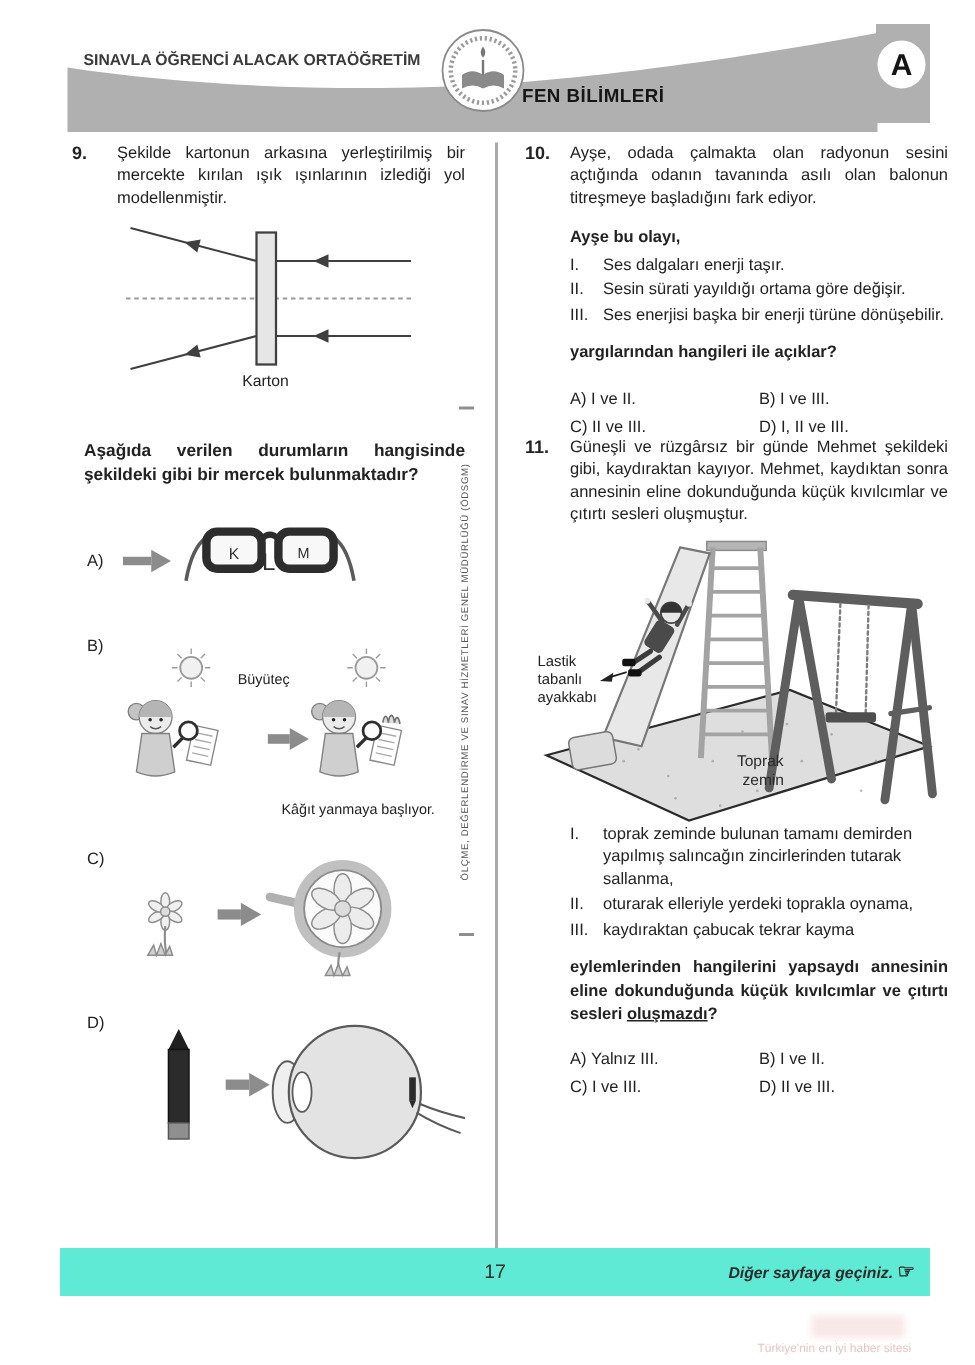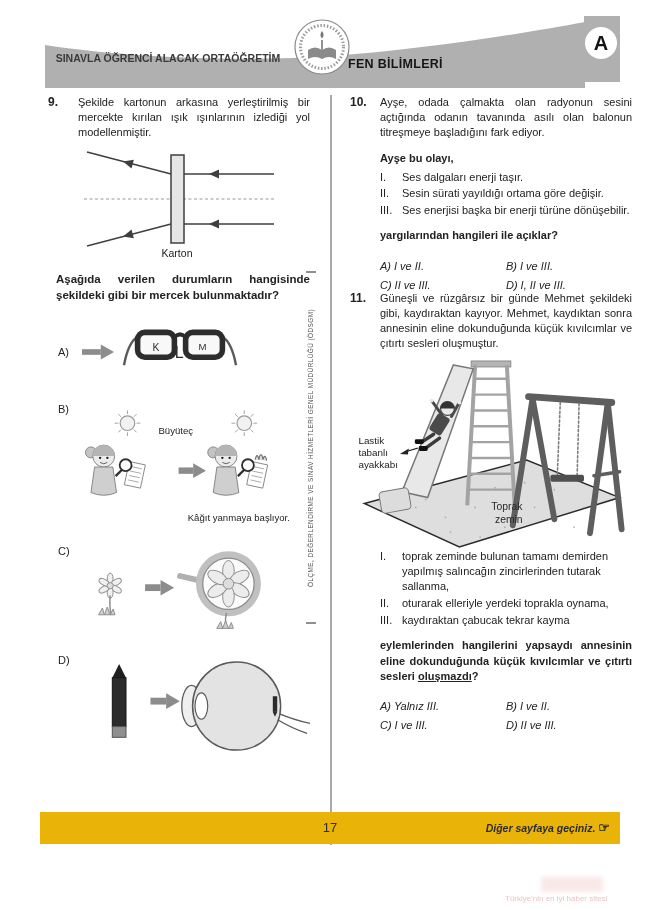--- a/index.html
+++ b/index.html
@@ -3,55 +3,55 @@
 <meta charset="utf-8">
 <style>
   html,body{margin:0;padding:0;}
   body{
     width:650px;height:910px;position:relative;background:#ffffff;
     font-family:"Liberation Sans",sans-serif;color:#222;overflow:hidden;
   }
   svg text{font-family:"Liberation Sans",sans-serif;}
   
   .header-art{position:absolute;left:0;top:0;}
-  .exam-title{position:absolute;left:48px;top:52px;width:240px;text-align:center;
+  .exam-title{position:absolute;left:48px;top:34px;width:240px;text-align:center;
     font-size:10.5px;font-weight:700;color:#3a3a3a;line-height:1.32;}
   .subject{position:absolute;left:348px;top:57px;font-size:12.5px;font-weight:700;color:#161616;letter-spacing:.3px;}
   
   .divider{position:absolute;left:330px;top:95px;width:2px;height:750px;background:#a9a9a9;}
   .side-text{position:absolute;left:304px;top:278px;width:14px;height:340px;
     writing-mode:vertical-rl;transform:rotate(180deg);font-size:6.4px;color:#555;
     letter-spacing:.45px;line-height:14px;white-space:nowrap;text-align:center;}
   .side-tick{position:absolute;left:306px;width:10px;height:2px;background:#8f8f8f;}
   .col-left{position:absolute;left:48px;top:95px;width:262px;}
   .col-right{position:absolute;left:350px;top:95px;width:282px;}
   
   .q{display:flex;gap:5px;}
   .qnum{font-weight:700;font-size:12px;width:25px;flex:none;}
   .qtext{font-size:11px;line-height:1.38;text-align:justify;flex:1;}
   .lead{font-weight:700;font-size:11px;margin:11px 0 6px 30px;}
   .item{display:flex;margin-left:30px;font-size:11px;line-height:1.36;margin-bottom:2px;}
   .item .rn{width:22px;flex:none;}
   .item .it{flex:1;}
   .qbold{font-weight:700;font-size:11px;line-height:1.4;margin:10px 0 0 30px;text-align:justify;}
-  .q9q{font-weight:700;font-size:11.5px;line-height:1.4;margin:10px 0 0 8px;text-align:justify;}
-  .opts{display:grid;grid-template-columns:1fr 1fr;margin:16px 0 0 30px;row-gap:7px;font-size:11px;font-style:italic;}
+  .q9q{font-weight:700;font-size:11.5px;line-height:1.4;margin:32px 0 0 8px;text-align:justify;}
+  .opts{display:grid;grid-template-columns:1fr 1fr;margin:16px 0 0 30px;row-gap:7px;font-size:11px;}
   .opt .ol{margin-right:3px;}
   .u{text-decoration:underline;}
   
   .figwrap{display:flex;justify-content:center;margin-top:8px;}
   .optrow{display:flex;align-items:center;gap:6px;margin-left:10px;}
   .optletter{font-size:11px;flex:none;width:18px;}
   .klm{font-size:24px;letter-spacing:9px;color:#161616;white-space:nowrap;}
   .optA{margin-top:18px;}
   .optB{margin-top:20px;display:flex;gap:4px;margin-left:10px;}
   .optC{margin-top:14px;display:flex;gap:4px;margin-left:10px;align-items:flex-start;}
   .optD{margin-top:14px;display:flex;gap:4px;margin-left:10px;align-items:flex-start;}
   
-  .footer{position:absolute;left:40px;top:812px;width:580px;height:32px;background:#eab308;}
+  .footer{position:absolute;left:40px;top:832px;width:580px;height:32px;background:#5eead4;}
   .page-num{position:absolute;left:0;right:0;top:8px;text-align:center;font-size:13px;color:#2d2d2d;}
   .next-note{position:absolute;right:10px;top:8px;font-size:10.5px;font-weight:700;font-style:italic;color:#2b2b2b;}
   .next-note .hand{font-style:normal;font-size:13px;margin-left:3px;}
   .wm-blob{position:absolute;left:541px;top:877px;width:62px;height:15px;background:rgba(224,130,130,.18);filter:blur(2px);}
   .watermark{position:absolute;left:505px;top:894px;font-size:8px;color:rgba(205,120,120,.45);}
 </style>
 </head>
 <body>
 
 <div>

